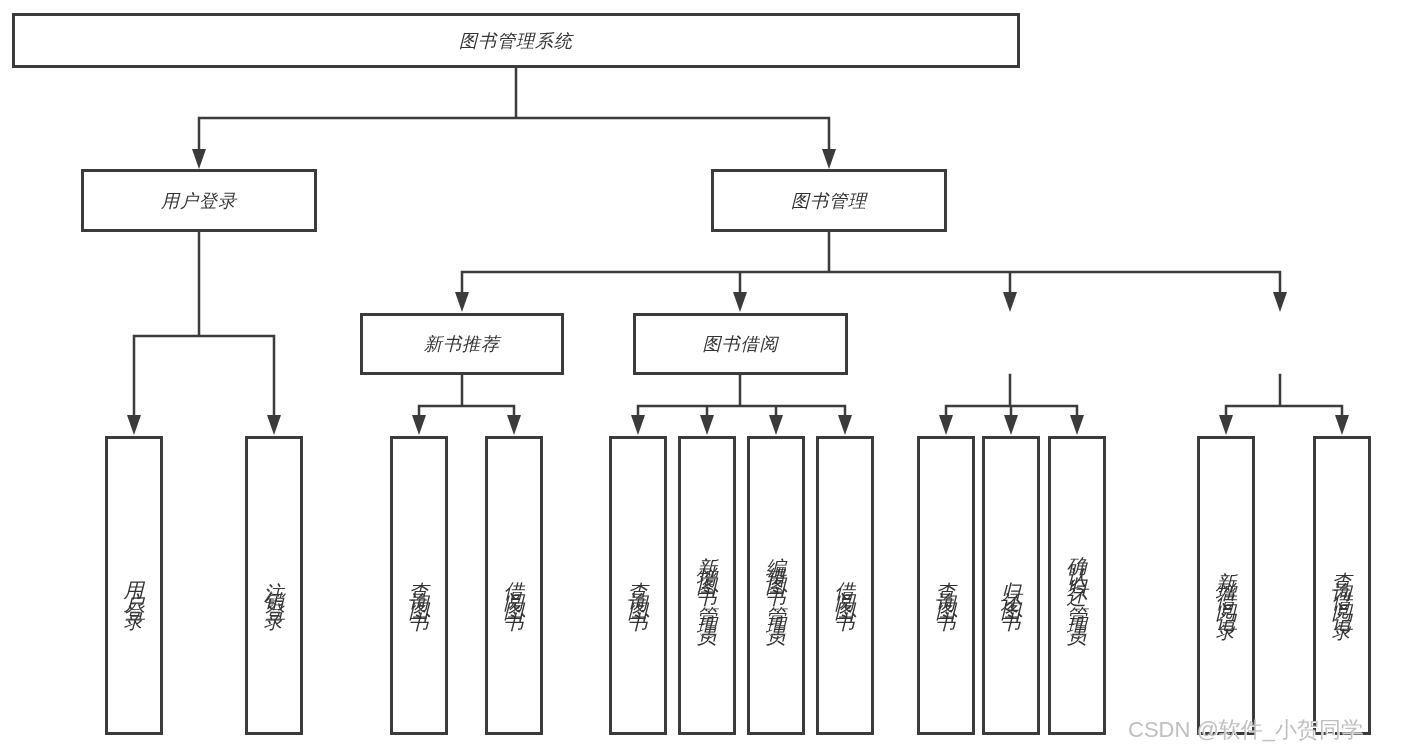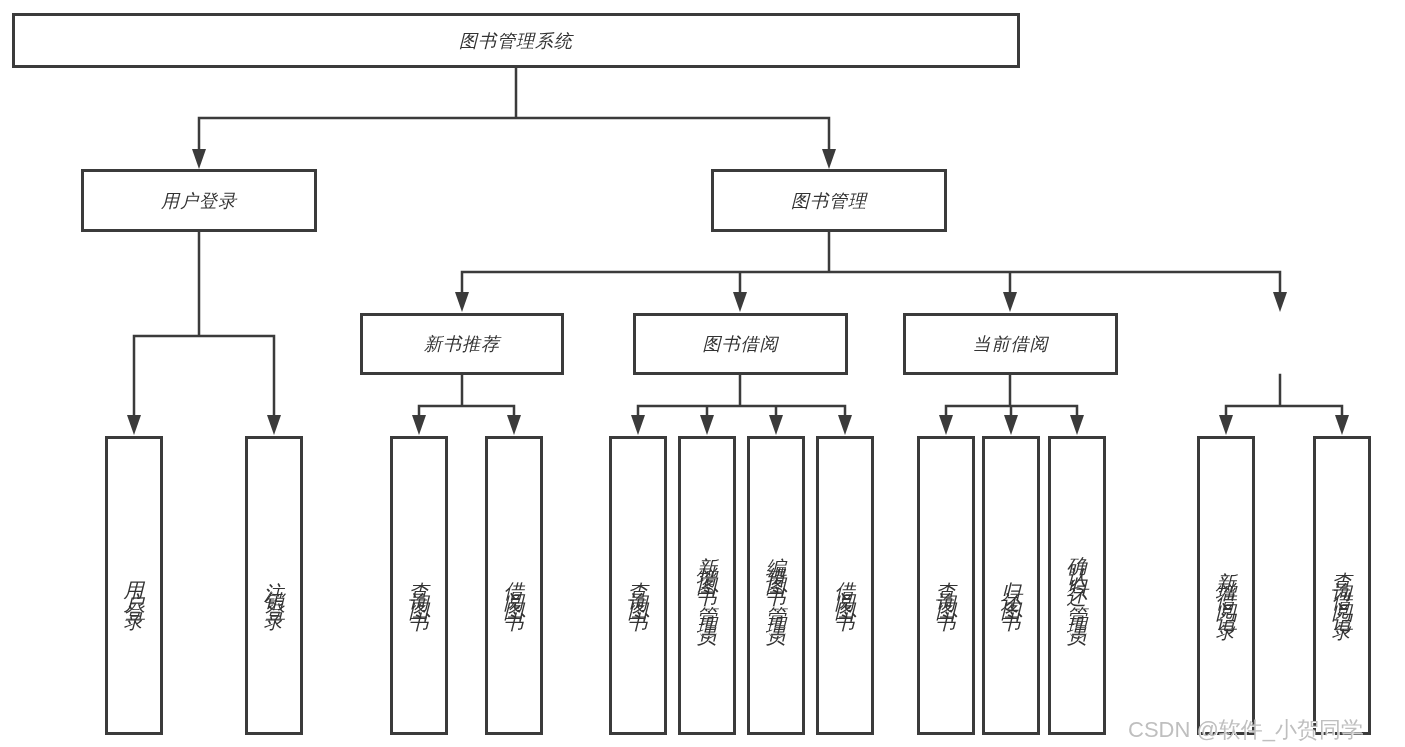--- a/index.html
+++ b/index.html
@@ -108,23 +108,20 @@
   <div class="box l2-box" style="left:711px">
     <span class="hlabel">图书管理</span>
   </div>
 
   <div class="box l3-box" style="left:633px;width:215px">
     <span class="hlabel">图书借阅</span>
   </div>
   <div class="box l3-box" style="left:360px;width:204px">
     <span class="hlabel">新书推荐</span>
   </div>
-  <div class="box l3-box" style="left:903px;width:215px">
-    <span class="hlabel">当前借阅</span>
-  </div>
 
   <div class="box leaf" style="left:105px">
     <span class="vtext">用户登录</span>
   </div>
   <div class="box leaf" style="left:245px">
     <span class="vtext">注销登录</span>
   </div>
 
   <div class="box leaf" style="left:390px">
     <span class="vtext">查询图书</span>

